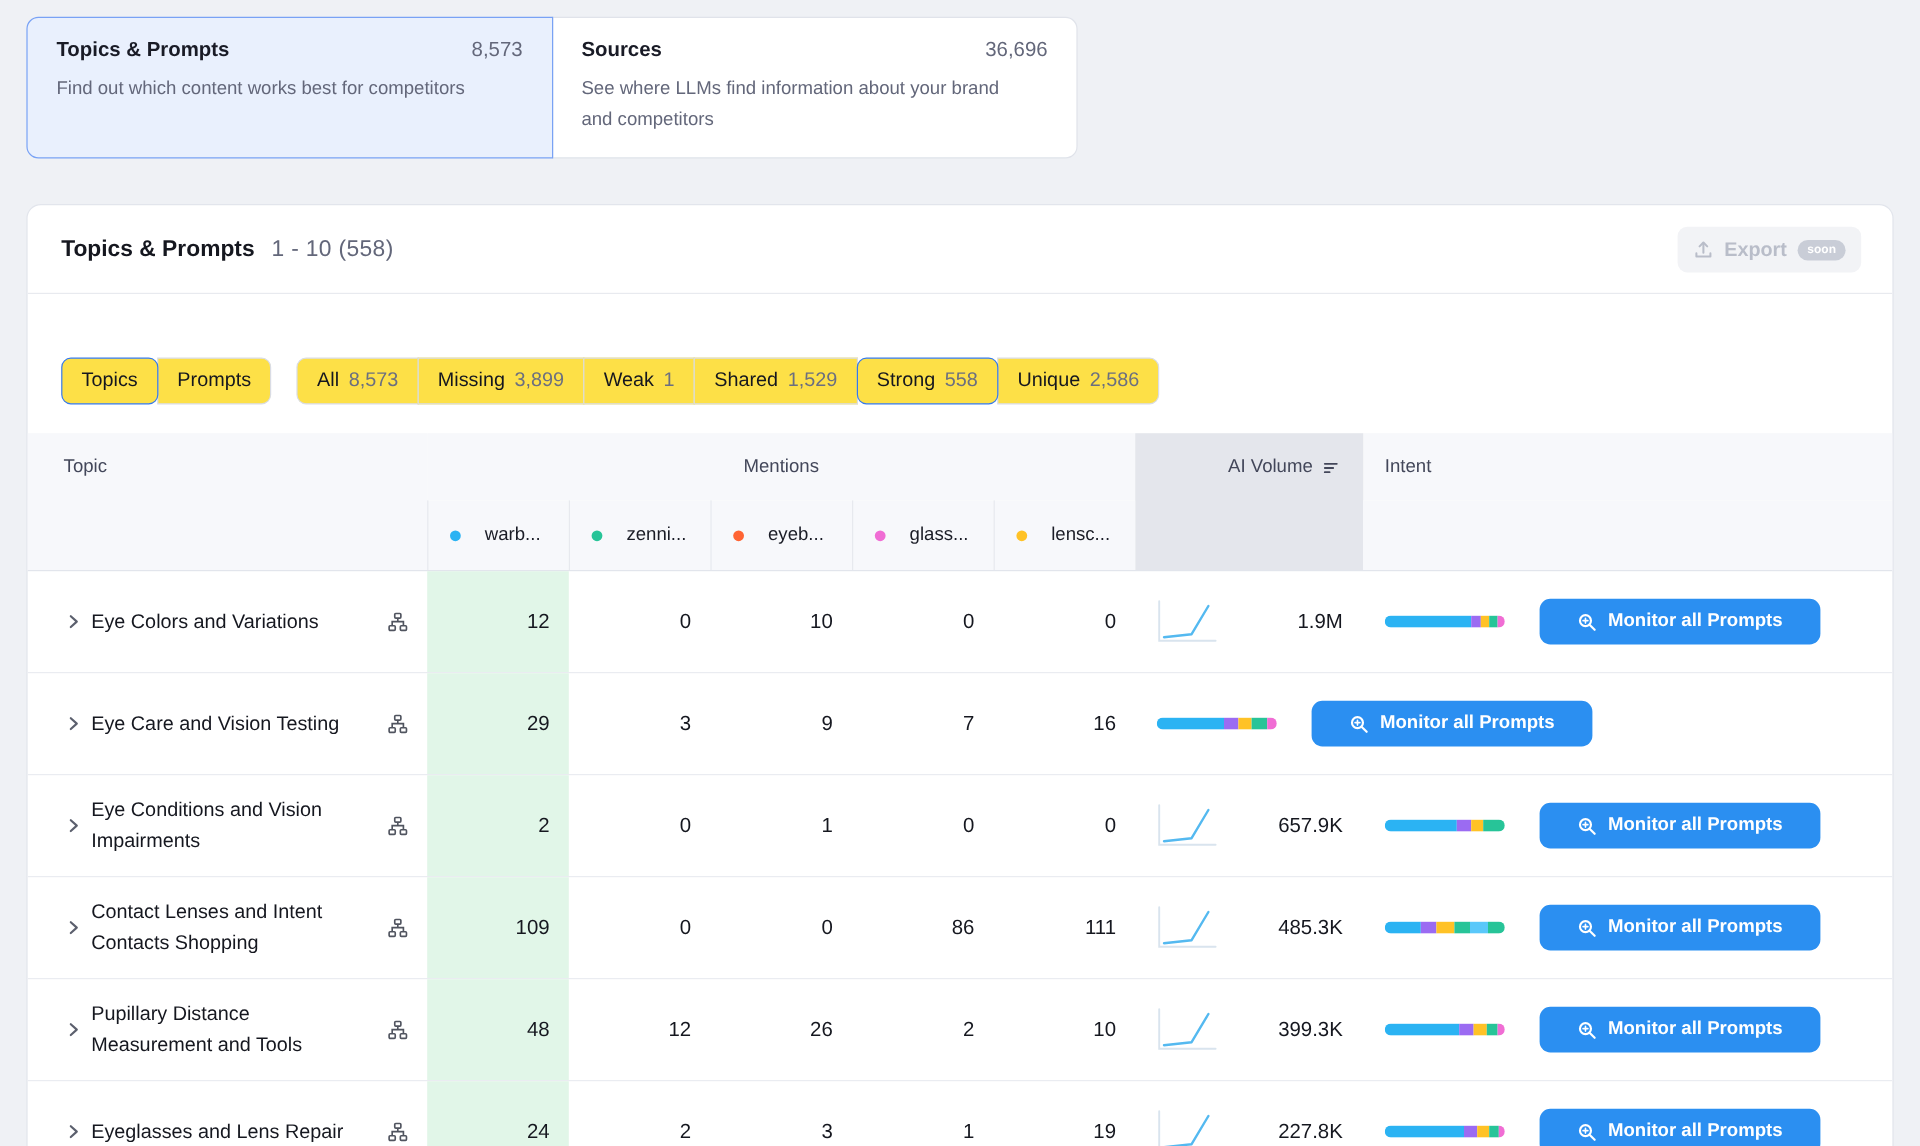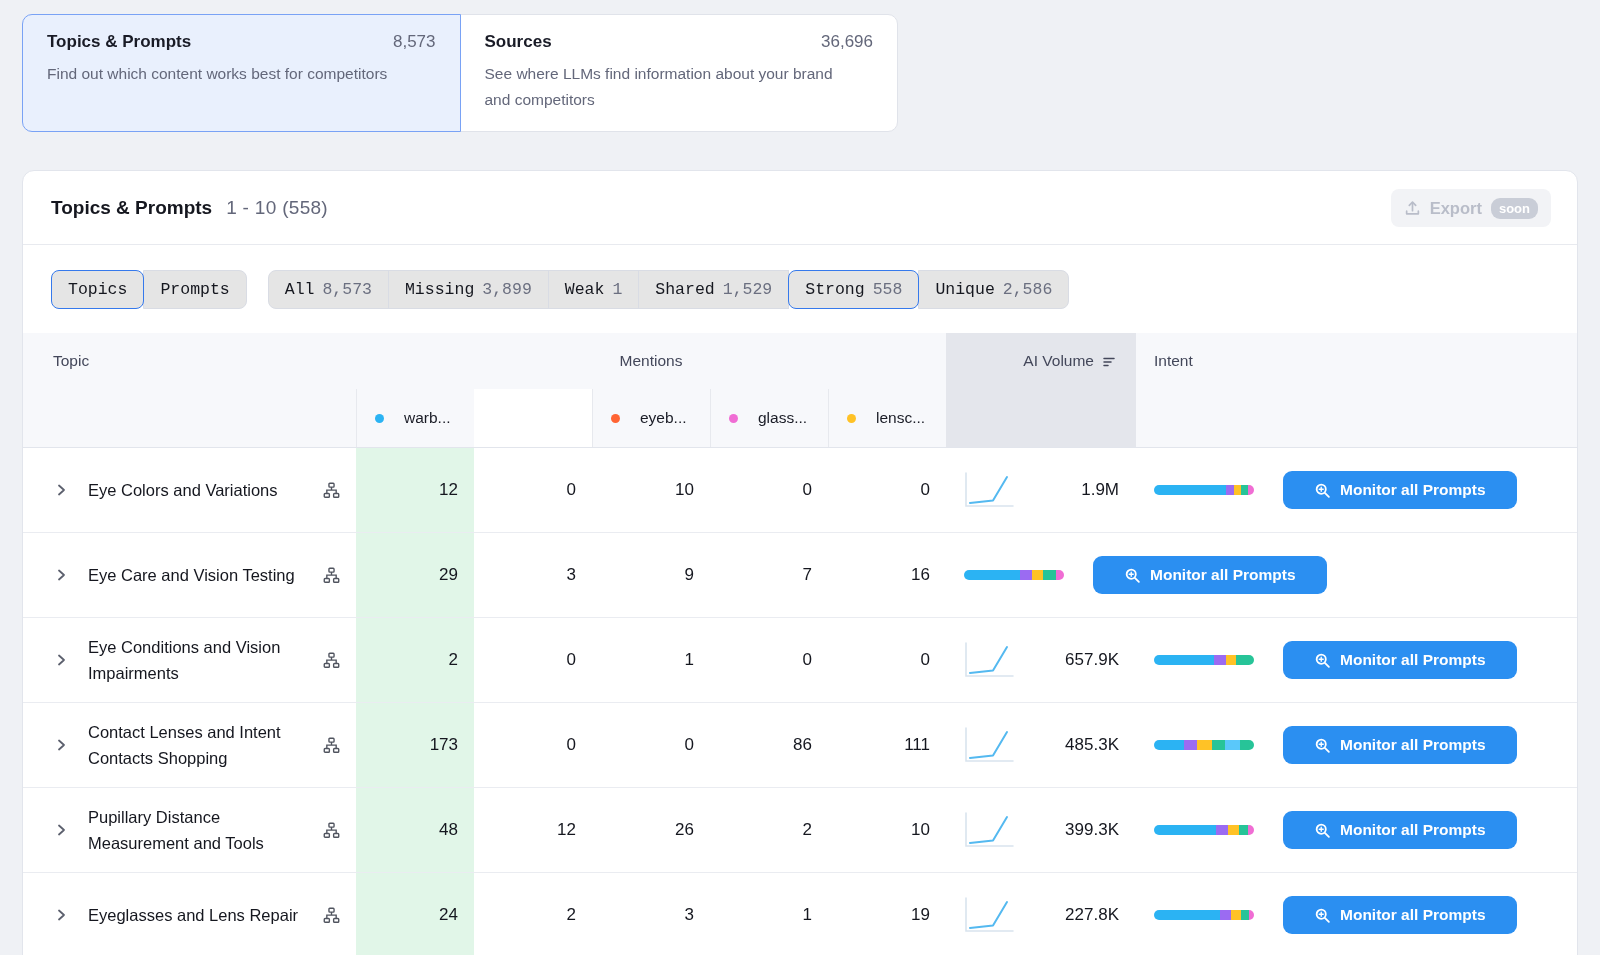--- a/index.html
+++ b/index.html
@@ -33,30 +33,30 @@
     background: #fff; border: 1px solid #e2e5ec; border-radius: 12px; overflow: hidden;
   }
   .panel-header { display: flex; align-items: center; padding: 18px 26px 17px 28px; border-bottom: 1px solid #e8eaef; }
   .panel-title { font-size: 19px; font-weight: 700; color: #15171f; }
   .panel-range { font-size: 19px; color: #63677a; margin-left: 14px; font-weight: 400; letter-spacing: .3px; }
   .export-btn {
     margin-left: auto; display: flex; align-items: center; gap: 9px;
     background: #f2f3f6; border: none; border-radius: 8px; height: 38px; padding: 0 13px;
     color: #b9bdc9; font-size: 16.5px; font-weight: 600; font-family: inherit; cursor: default;
   }
-  .export-badge { background: #c9cdd7; color: #fff; font-size: 13px; font-weight: 700; padding: 3px 8px; border-radius: 9px; }
+  .export-badge { background: #c9cdd7; color: #fff; font-size: 10px; font-weight: 700; padding: 3px 8px; border-radius: 9px; }
 
   
   .filters-row { display: flex; align-items: center; padding: 25px 28px 24px; }
   .seg-group, .chip-group { display: flex; }
   .chip-group { margin-left: 21px; }
   .seg, .chip {
     height: 39px; display: flex; align-items: center; gap: 8px; padding: 0 16px;
-    background: #e5e5e5; border: 1px solid #d9dce4; font-size: 16.5px; color: #15171f;
-    font-family: Liberation Mono, monospace; cursor: pointer; white-space: nowrap;
+    background: #fde047; border: 1px solid #d9dce4; font-size: 16.5px; color: #15171f;
+    font-family: Liberation Sans, sans-serif; cursor: pointer; white-space: nowrap; margin-top: 28px;
   }
   .seg + .seg, .chip + .chip { margin-left: -1px; }
   .round-l { border-radius: 8px 0 0 8px; }
   .round-r { border-radius: 0 8px 8px 0; }
   .seg.selected, .chip.selected { border: 1px solid #3579ec; border-radius: 8px; z-index: 2; position: relative; }
   .chip-count { color: #6b6f80; }
 
   
   .grid-cols {
     display: grid;
@@ -77,21 +77,21 @@
   .sort-icon { margin-top: 3px; }
 
   .trow { min-height: 85px; border-bottom: 1px solid #eaecf1; }
   .cell-num {
     display: flex; align-items: center; justify-content: flex-end;
     padding-right: 16px; font-size: 17px; color: #15171f;
   }
   .cell-num.green, .green-fill { background: #e1f6e8; }
   .topic-cell { display: flex; align-items: center; padding: 0 16px 0 30px; }
   .chev { width: 16px; height: 16px; display: flex; flex: 0 0 auto; cursor: pointer; }
-  .topic-text { margin-left: 19px; font-size: 16.5px; color: #15171f; line-height: 1.58; max-width: 232px; cursor: pointer; }
+  .topic-text { margin-left: 7px; font-size: 16.5px; color: #15171f; line-height: 1.58; max-width: 232px; cursor: pointer; }
   .hier { margin-left: auto; display: flex; flex: 0 0 auto; cursor: pointer; }
   .ai-cell { display: flex; align-items: center; justify-content: space-between; padding: 0 17px 0 14px; }
   .spark { display: flex; }
   .ai-val { font-size: 17px; color: #15171f; }
   .intent-cell { display: flex; align-items: center; padding-left: 18px; }
   .intent-bar { width: 100px; height: 10px; border-radius: 5px; overflow: hidden; display: flex; flex: 0 0 auto; }
   .intent-bar span { height: 100%; display: block; }
   .monitor-btn {
     margin-left: 29px; height: 38px; border: none; border-radius: 9px;
     background: #2b8ff1; color: #fff; font-size: 15.5px; font-weight: 700; font-family: inherit;
@@ -181,20 +181,24 @@
             <line x1="2" y1="7" x2="9" y2="7"></line>
             <line x1="2" y1="10.5" x2="6" y2="10.5"></line>
         </svg>
       </span>
     </div>
 
     <div class="th th-fill" style="grid-column:1"></div>
     <div class="th th-comp" style="grid-column:2">
       <span class="dot" style="background: rgb(43, 179, 243);"></span>
       <span>warb...</span>
+    </div>
+    <div class="th th-comp" style="grid-column:3">
+      <span class="dot" style="background: rgb(39, 196, 152);"></span>
+      <span>zenni...</span>
     </div>
     <div class="th th-comp" style="grid-column:4">
       <span class="dot" style="background: rgb(255, 100, 51);"></span>
       <span>eyeb...</span>
     </div>
     <div class="th th-comp" style="grid-column:5">
       <span class="dot" style="background: rgb(240, 109, 212);"></span>
       <span>glass...</span>
     </div>
     <div class="th th-comp" style="grid-column:6">
@@ -361,21 +365,21 @@
       <span class="topic-text">Contact Lenses and Intent Contacts Shopping</span>
       <span class="hier">
         <svg width="17" height="17" viewBox="0 0 16 16" fill="none" stroke="#50545f" stroke-width="1.3">
           <rect x="5.6" y="1.2" width="4.8" height="3.6" rx="0.8"></rect>
           <rect x="1.2" y="10.8" width="4.8" height="3.6" rx="0.8"></rect>
           <rect x="10" y="10.8" width="4.8" height="3.6" rx="0.8"></rect>
           <path d="M8 4.8 V7.6 M3.6 10.8 V7.6 H12.4 V10.8"></path>
         </svg>
       </span>
     </div>
-    <div class="cell-num green">173</div>
+    <div class="cell-num green">109</div>
     <div class="cell-num">0</div>
     <div class="cell-num">0</div>
     <div class="cell-num">86</div>
     <div class="cell-num">111</div>
     <div class="ai-cell">
       <span class="spark">
         <svg width="58" height="42" viewBox="0 0 58 42" fill="none">
           <path d="M6 4 V37 H53" stroke="#d9e4ee" stroke-width="1.6" stroke-linecap="round"></path>
           <path d="M10 34 L33 31.5 L47 8" stroke="#54b9f0" stroke-width="2" stroke-linecap="round" stroke-linejoin="round"></path>
         </svg>

